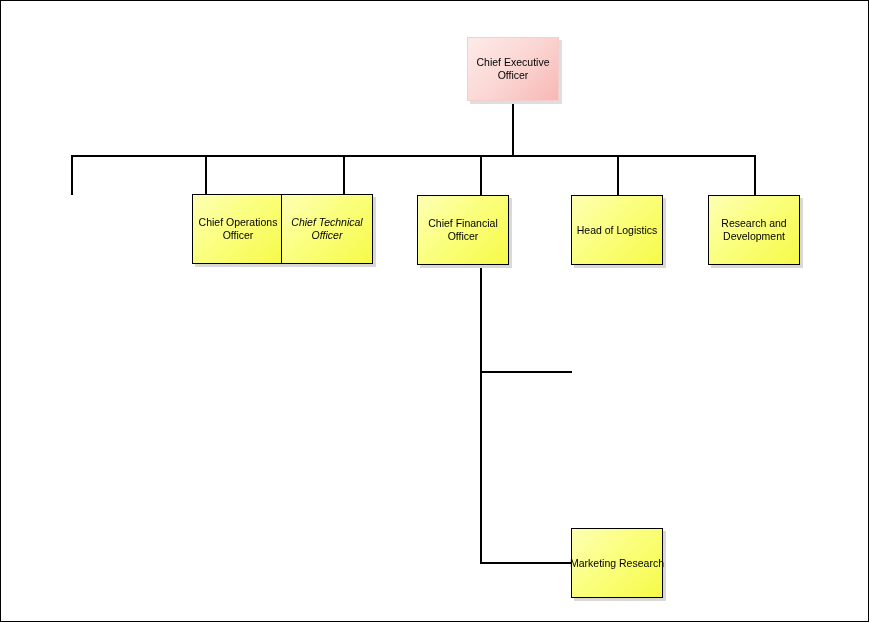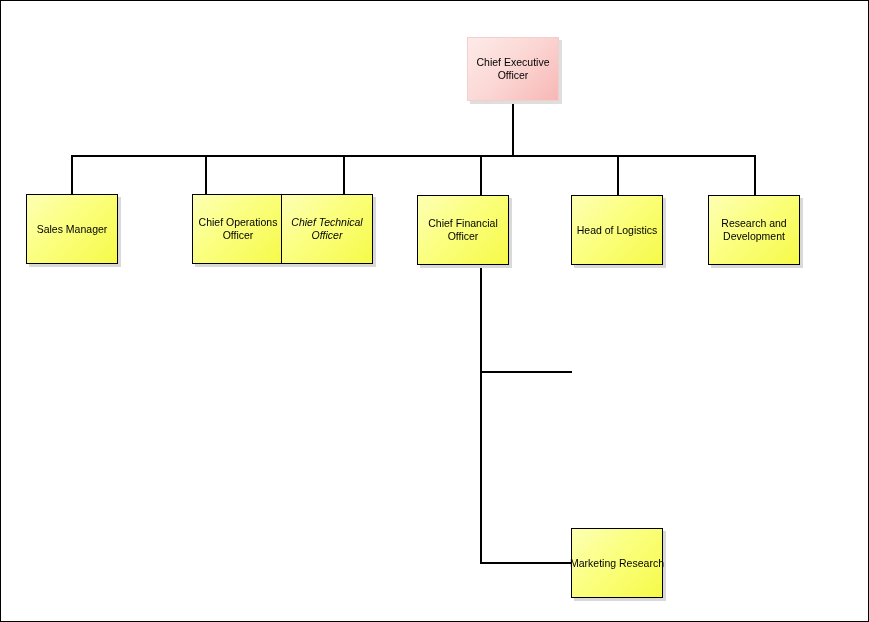--- a/index.html
+++ b/index.html
@@ -84,23 +84,20 @@
   <div class="edge" style="left:616px; top:154px; width:1.5px; height:40px;"></div>
   <div class="edge" style="left:753px; top:154px; width:1.5px; height:40px;"></div>
   <div class="edge" style="left:479px; top:264px; width:1.5px; height:299px;"></div>
   <div class="edge" style="left:479px; top:370px; width:92px; height:1.5px;"></div>
   <div class="edge" style="left:479px; top:561px; width:92px; height:1.5px;"></div>
 
   <div class="node pink" style="left:466px; top:36px;">
     <span class="node-label">Chief Executive Officer</span>
   </div>
 
-  <div class="node yellow" style="left:25px; top:193px;">
-    <span class="node-label">Sales Manager</span>
-  </div>
 
   <div class="node yellow" style="left:159px; top:193px;margin-left:32px;">
     <span class="node-label">Chief Operations Officer</span>
   </div>
 
   <div class="node yellow" style="left:280px; top:193px;font-style:italic;">
     <span class="node-label">Chief Technical Officer</span>
   </div>
 
   <div class="node yellow" style="left:416px; top:194px;">

